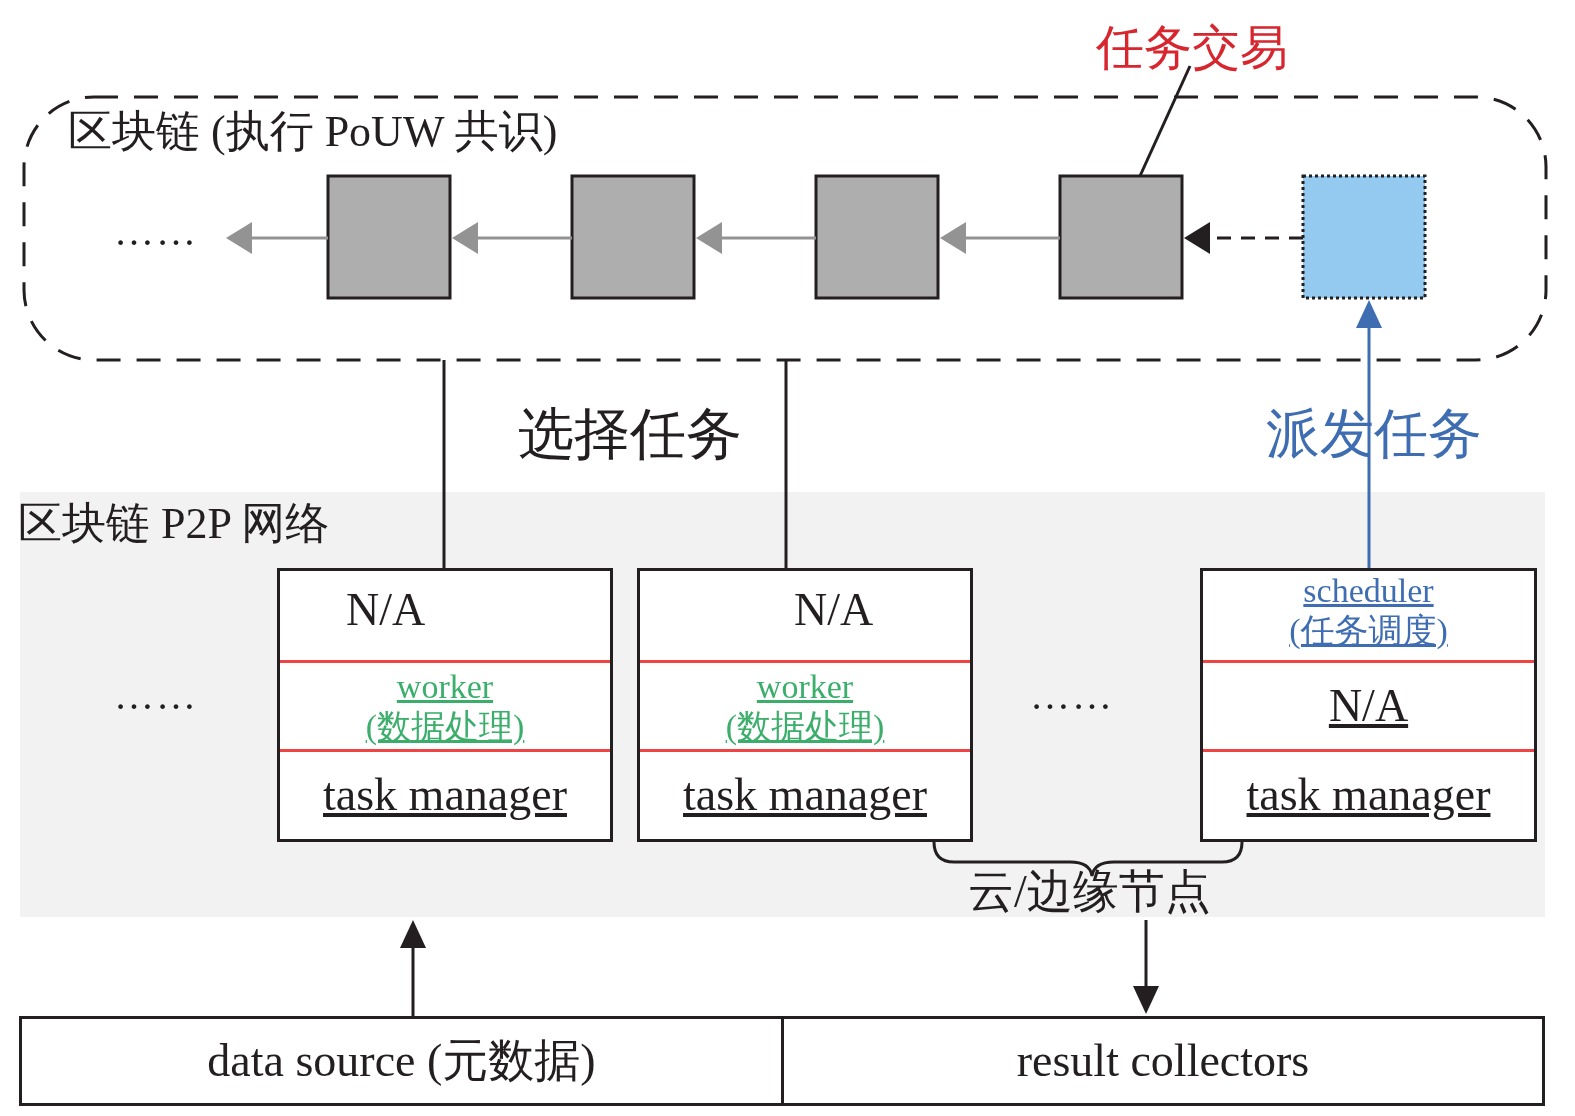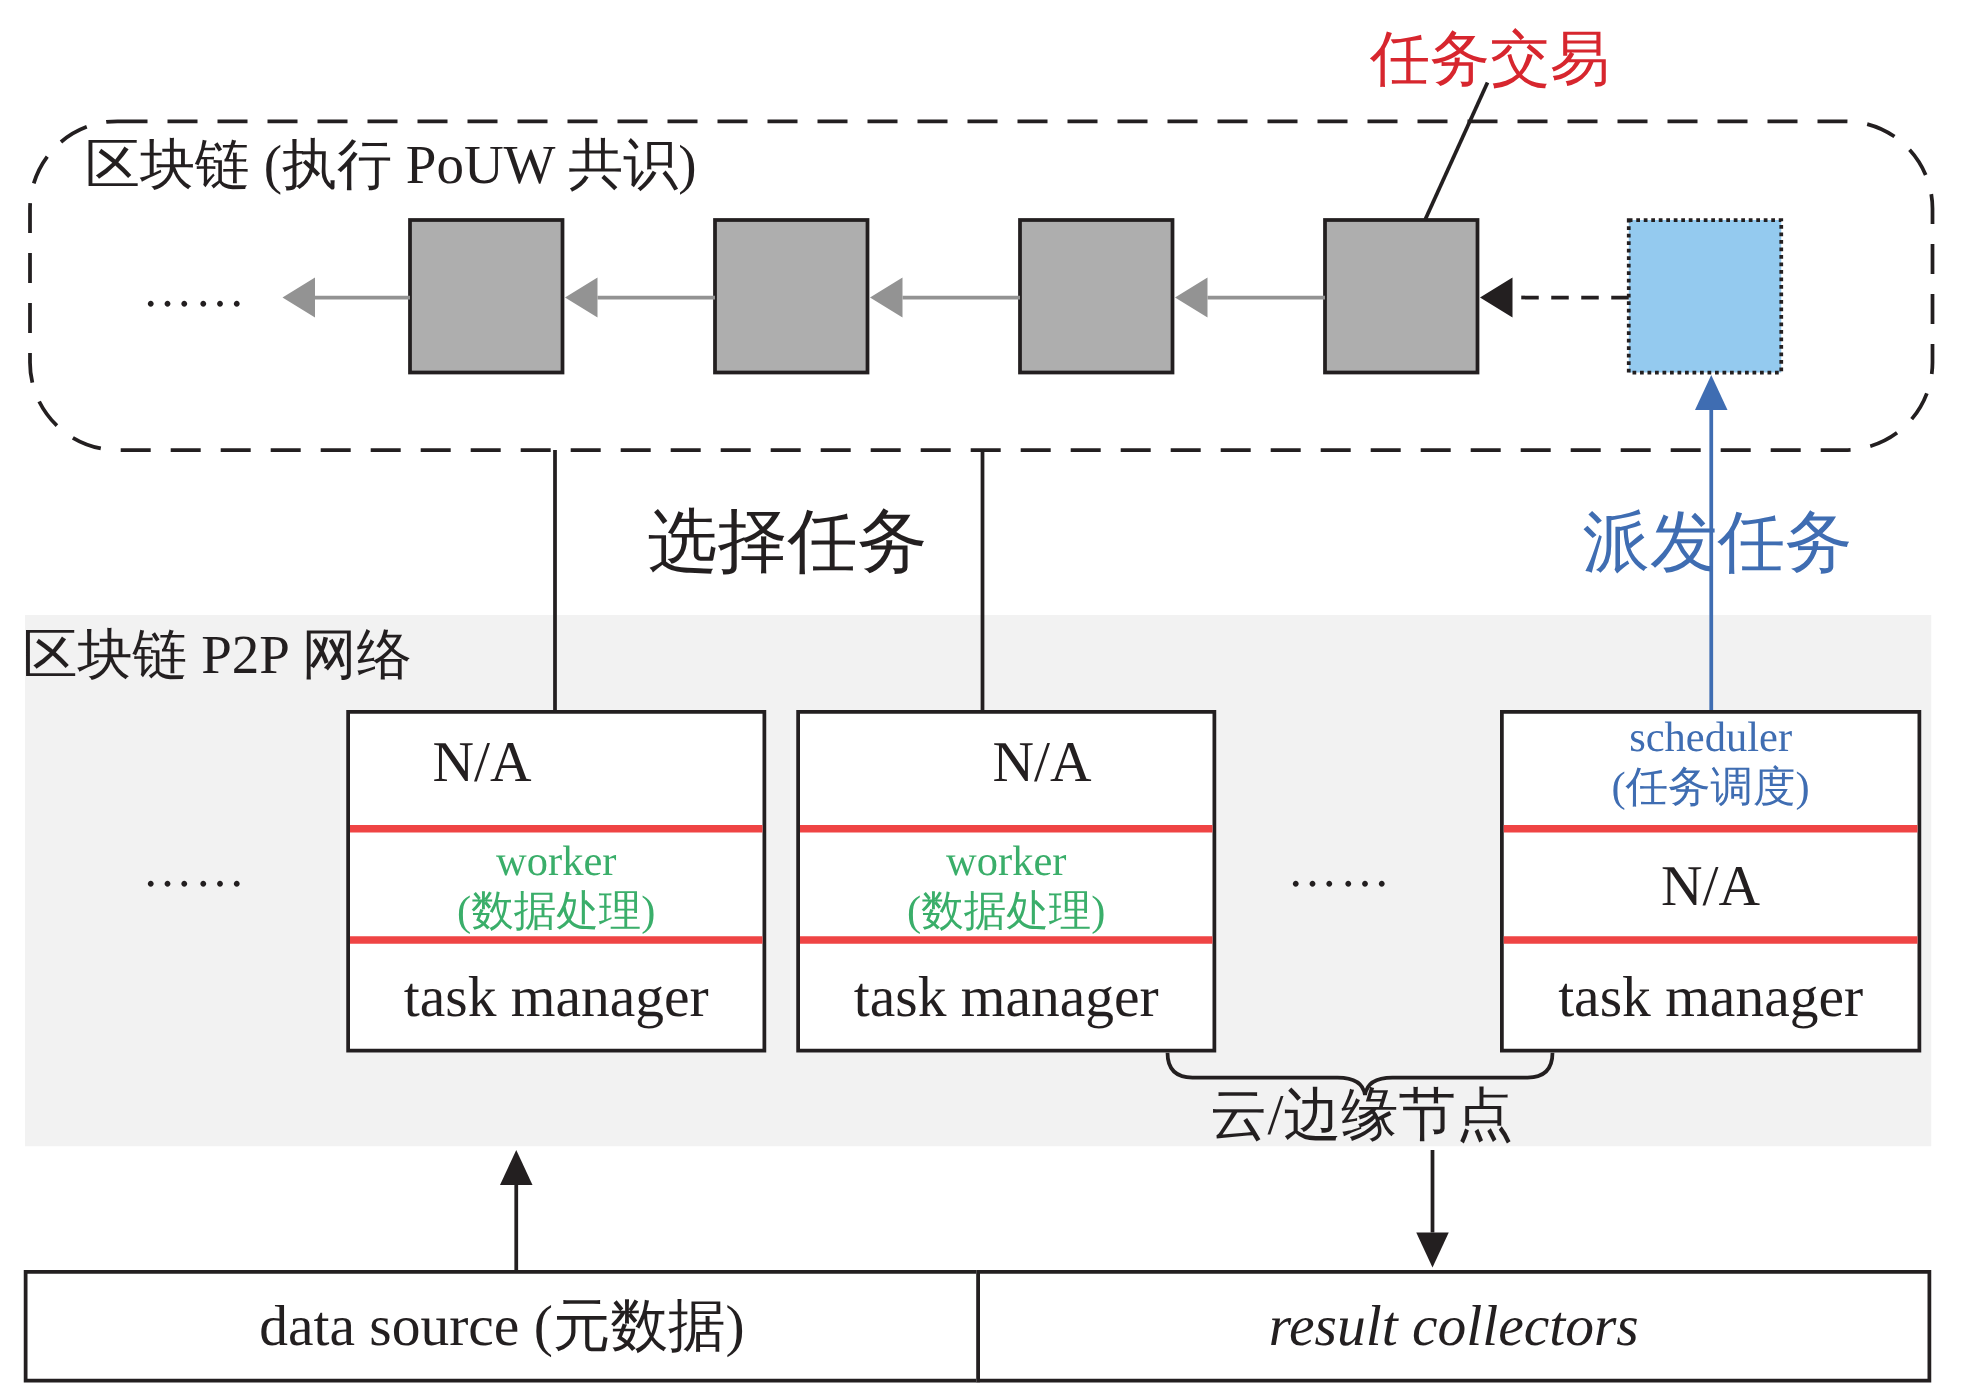--- a/index.html
+++ b/index.html
@@ -9,21 +9,21 @@
     .abs { position: absolute; white-space: nowrap; }
     .p2p-panel { position: absolute; left: 20px; top: 492px; width: 1525px; height: 425px; background: #f2f2f2; }
     .chain-title { left: 68px; top: 104px; font-size: 44px; line-height: 56px; }
     .red-label { left: 1096px; top: 18px; font-size: 48px; line-height: 60px; color: #d7262e; }
     .select-label { left: 518px; top: 404px; font-size: 56px; line-height: 60px; }
     .dispatch-label { left: 1266px; top: 404px; font-size: 54px; line-height: 60px; color: #3f6db2; }
     .p2p-title { left: 18px; top: 496px; font-size: 44px; line-height: 56px; }
     .dots { font-size: 40px; line-height: 40px; letter-spacing: 2px; }
     .node { position: absolute; background: #fff; border: 3px solid #231f20; box-sizing: border-box; }
     .cell { position: absolute; left: 0; right: 0; box-sizing: border-box; text-align: center; }
-    .cell + .cell { border-top: 6px solid #ef4444; }
+    .cell + .cell { border-top: 3px solid #ef4444; text-decoration: underline; }
     .na { font-size: 46px; }
     .tm { font-size: 46px; }
     .worker { color: #3aae6a; font-size: 34px; line-height: 40px; }
     .sched { color: #3f6db2; font-size: 34px; line-height: 40px; }
     .cloud-label { left: 968px; top: 862px; font-size: 46px; line-height: 60px; }
     .bottom-box { position: absolute; top: 1016px; height: 90px; border: 3px solid #231f20; box-sizing: border-box;
                   background: #fff; font-size: 46px; line-height: 84px; text-align: center; }
   </style>
 </head>
 <body>
@@ -119,24 +119,24 @@
 <div class="node" style="left:637px; top:568px; width:336px; height:274px;">
   <div class="cell na" style="top:0; height:92px; line-height:78px; text-align:left; padding-left:154px;">N/A</div>
   <div class="cell worker" style="top:89px; height:92px; padding-top:4px;">
     <div>worker</div>
     <div>(数据处理)</div>
   </div>
   <div class="cell tm" style="top:178px; height:93px; line-height:86px;">task manager</div>
 </div>
 
 <div class="node" style="left:1200px; top:568px; width:337px; height:274px;">
-  <div class="cell sched" style="top:0; height:92px; padding-top:0px;">
+  <div class="cell sched" style="top:0; height:92px; padding-top:0px;text-decoration:underline;">
     <div>scheduler</div>
     <div>(任务调度)</div>
   </div>
   <div class="cell na" style="top:89px; height:92px; line-height:86px;">N/A</div>
   <div class="cell tm" style="top:178px; height:93px; line-height:86px;">task manager</div>
 </div>
 
 <div class="abs cloud-label">云/边缘节点</div>
 
 <div class="bottom-box" style="left:19px; width:765px;font-family:Liberation Serif, serif;">data source (元数据)</div>
-<div class="bottom-box" style="left:781px; width:764px;font-style:italic;">result collectors</div>
+<div class="bottom-box" style="left:781px; width:764px;">result collectors</div>
 
 </body></html>

